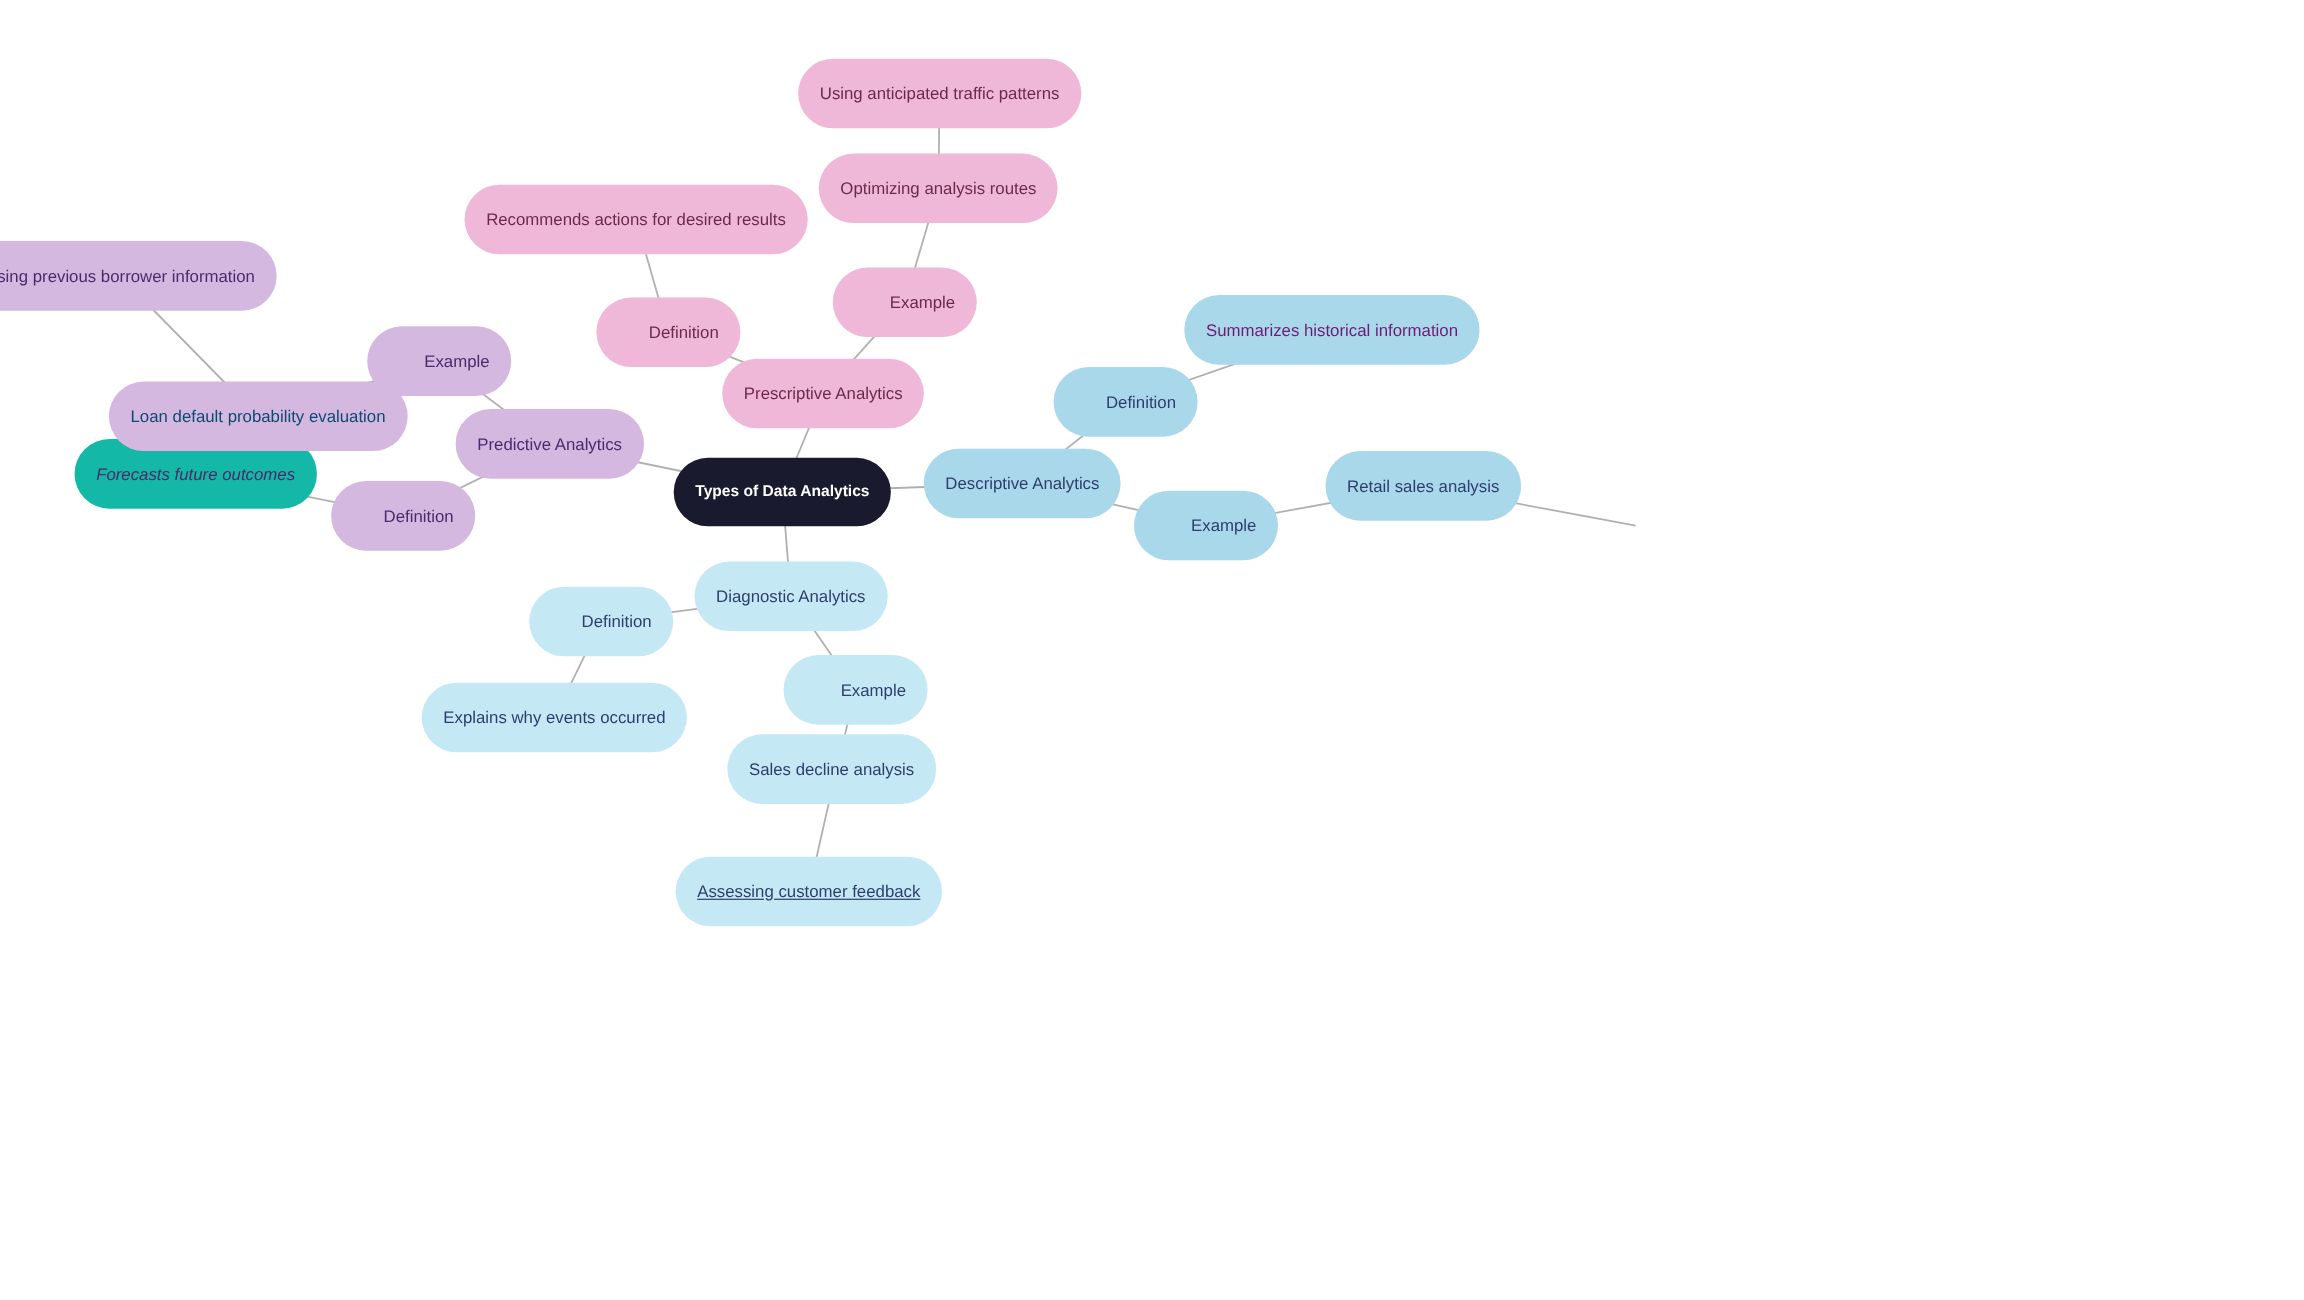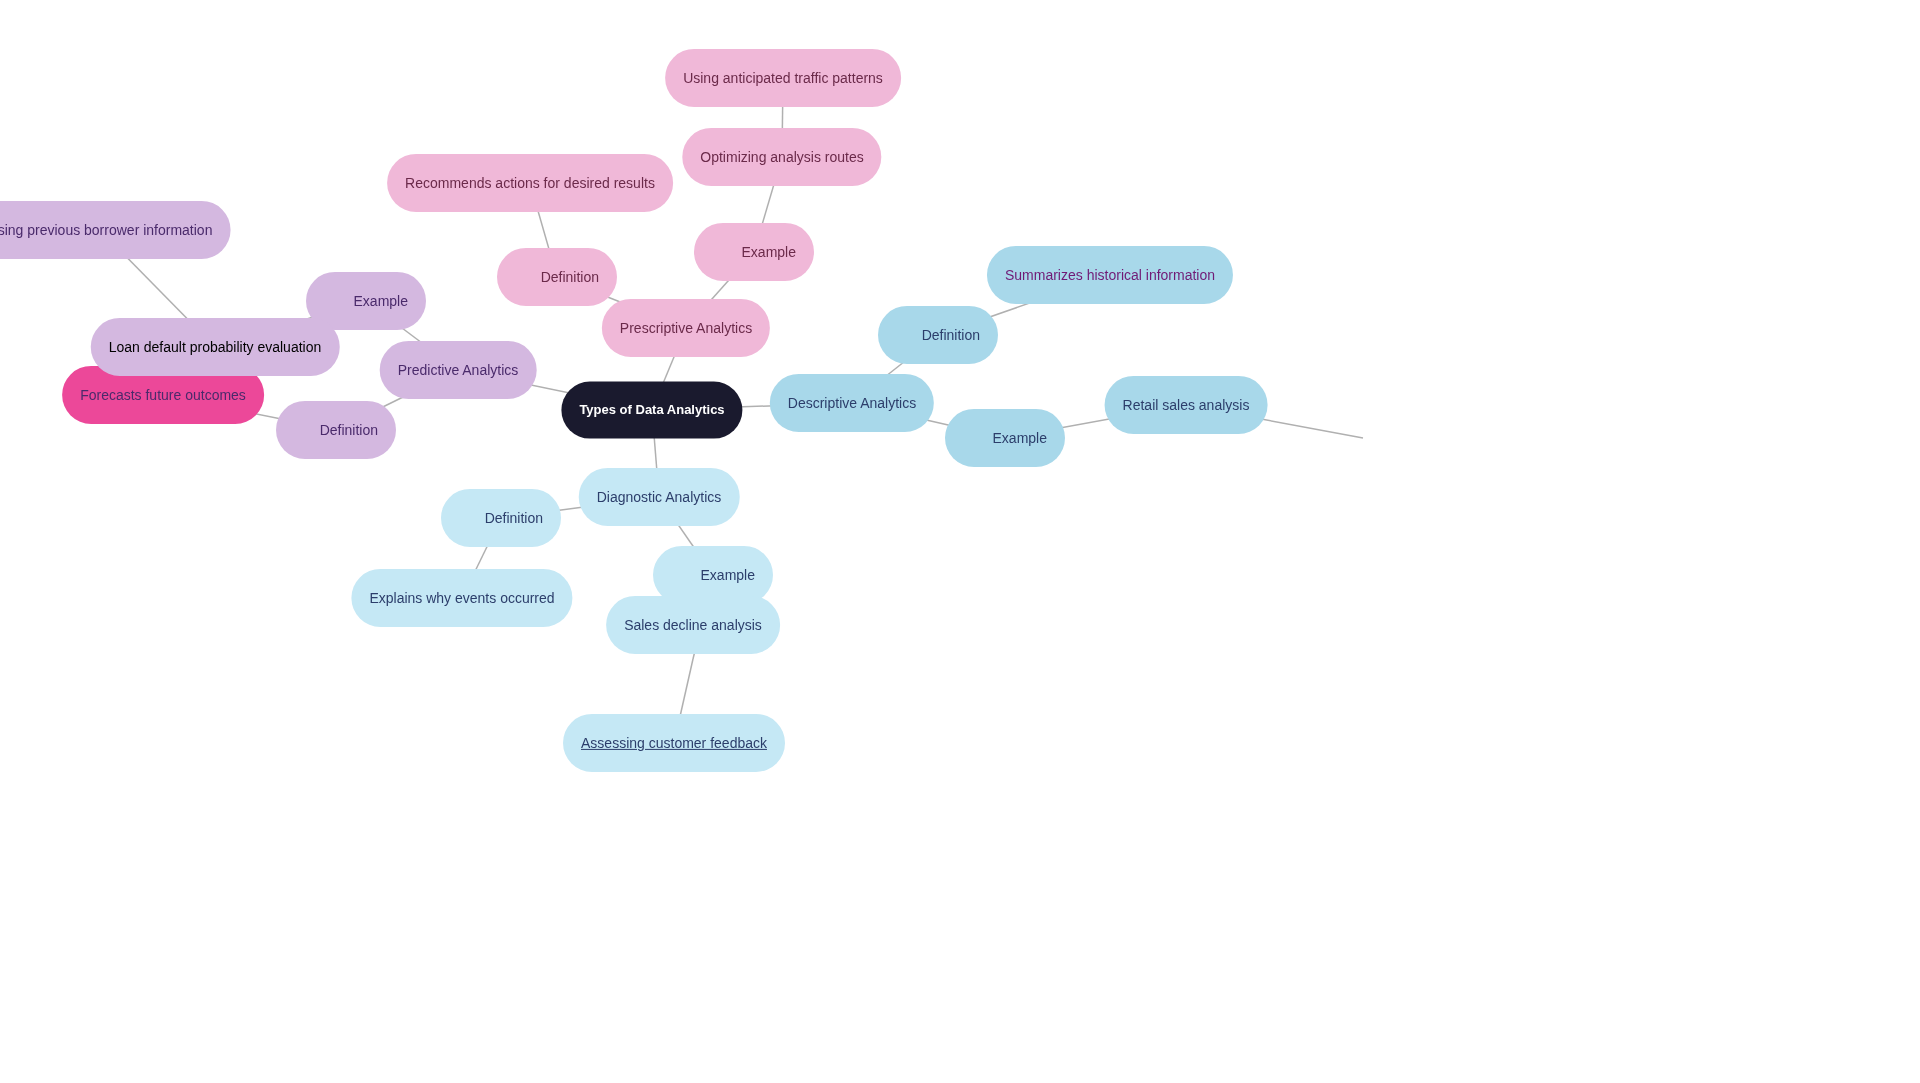--- a/index.html
+++ b/index.html
@@ -78,27 +78,27 @@
     </div>
     <div class="node" style="background: rgb(168, 216, 234); color: rgb(44, 62, 107); min-width: 120px; left: 852px; top: 403px;">
       <span>Descriptive Analytics</span>
     </div>
     <div class="node" style="background: rgb(197, 232, 245); color: rgb(44, 62, 107); min-width: 120px; left: 659px; top: 497px;">
       <span>Diagnostic Analytics</span>
     </div>
     <div class="node" style="background: rgb(212, 184, 224); color: rgb(74, 42, 107); min-width: 120px; left: 336px; top: 430px;">
       <span>Definition</span>
     </div>
-    <div class="node" style="background: #ec4899; color: rgb(74, 42, 107); min-width: 120px; left: 163px; top: 395px;">
+    <div class="node" style="background: #14b8a6; color: rgb(74, 42, 107); min-width: 120px; left: 163px; top: 395px; font-style: italic;">
       <span>Forecasts future outcomes</span>
     </div>
     <div class="node" style="background: rgb(212, 184, 224); color: rgb(74, 42, 107); min-width: 120px; left: 366px; top: 301px;">
       <span>Example</span>
     </div>
-    <div class="node" style="background: rgb(212, 184, 224); color: #000000; min-width: 120px; left: 215px; top: 347px;">
+    <div class="node" style="background: rgb(212, 184, 224); color: #0c4a6e; min-width: 120px; left: 215px; top: 347px;">
       <span>Loan default probability evaluation</span>
     </div>
     <div class="node" style="background: rgb(212, 184, 224); color: rgb(74, 42, 107); min-width: 120px; left: 100px; top: 230px;">
       <span>Using previous borrower information</span>
     </div>
     <div class="node" style="background: rgb(240, 184, 216); color: rgb(107, 42, 74); min-width: 120px; left: 557px; top: 277px;">
       <span>Definition</span>
     </div>
     <div class="node" style="background: rgb(240, 184, 216); color: rgb(107, 42, 74); min-width: 120px; left: 530px; top: 183px;">
       <span>Recommends actions for desired results</span>
@@ -126,19 +126,19 @@
     </div>
     <div class="node" style="background: rgb(197, 232, 245); color: rgb(44, 62, 107); min-width: 120px; left: 501px; top: 518px;">
       <span>Definition</span>
     </div>
     <div class="node" style="background: rgb(197, 232, 245); color: rgb(44, 62, 107); min-width: 120px; left: 462px; top: 598px;">
       <span>Explains why events occurred</span>
     </div>
     <div class="node" style="background: rgb(197, 232, 245); color: rgb(44, 62, 107); min-width: 120px; left: 713px; top: 575px;">
       <span>Example</span>
     </div>
-    <div class="node" style="background: rgb(197, 232, 245); color: rgb(44, 62, 107); min-width: 120px; left: 693px; top: 625px;">
+    <div class="node" style="background: rgb(197, 232, 245); color: rgb(44, 62, 107); min-width: 120px; left: 693px; top: 641px;">
       <span>Sales decline analysis</span>
     </div>
     <div class="node" style="background: rgb(197, 232, 245); color: rgb(44, 62, 107); min-width: 120px; left: 674px; top: 743px; text-decoration: underline;">
       <span>Assessing customer feedback</span>
     </div>
   </div>
 
 </body></html>

